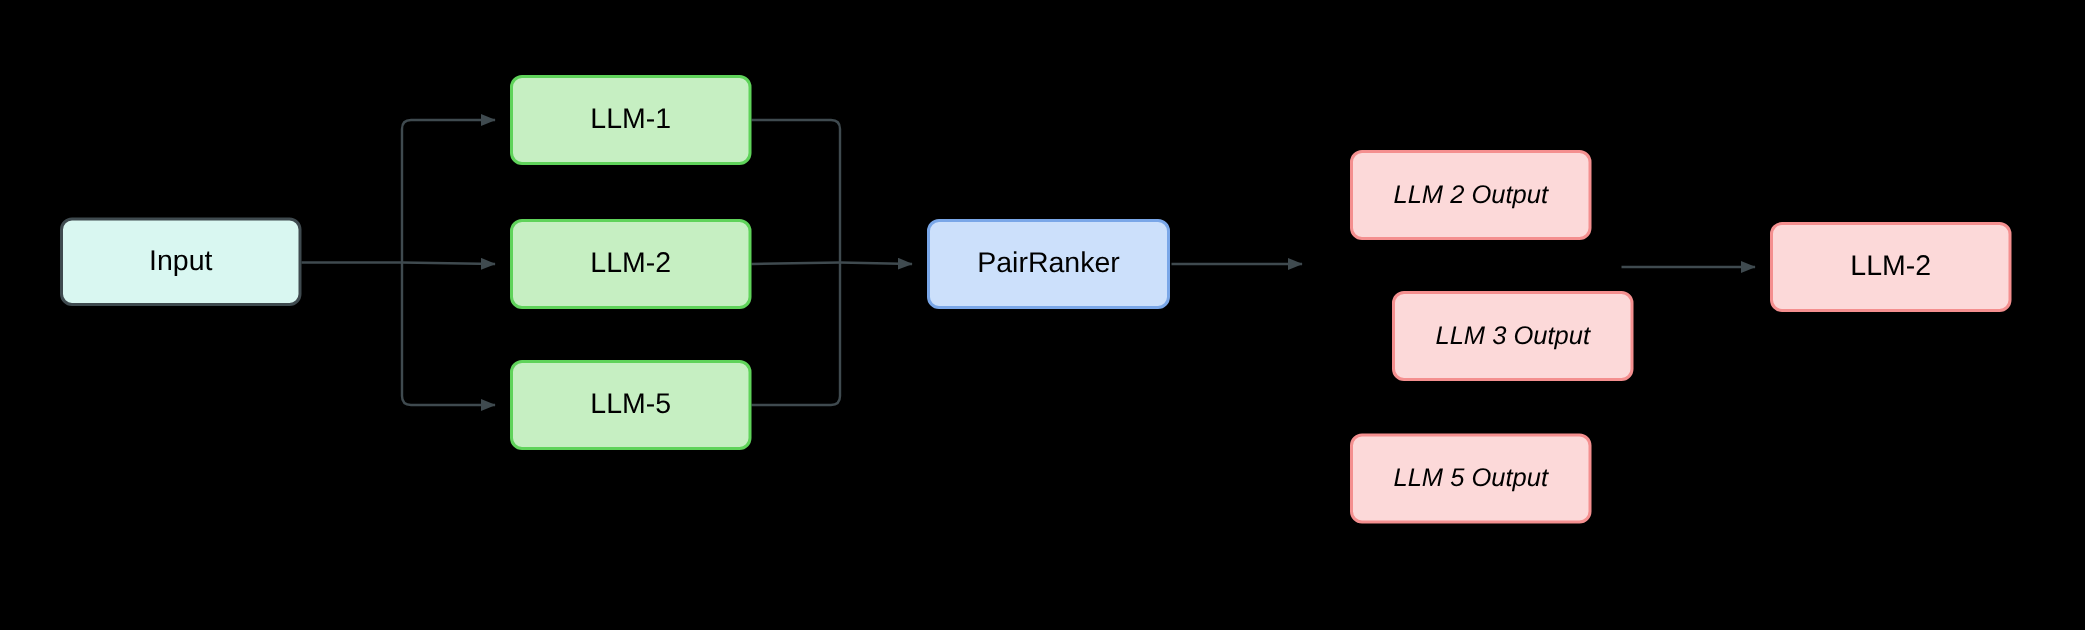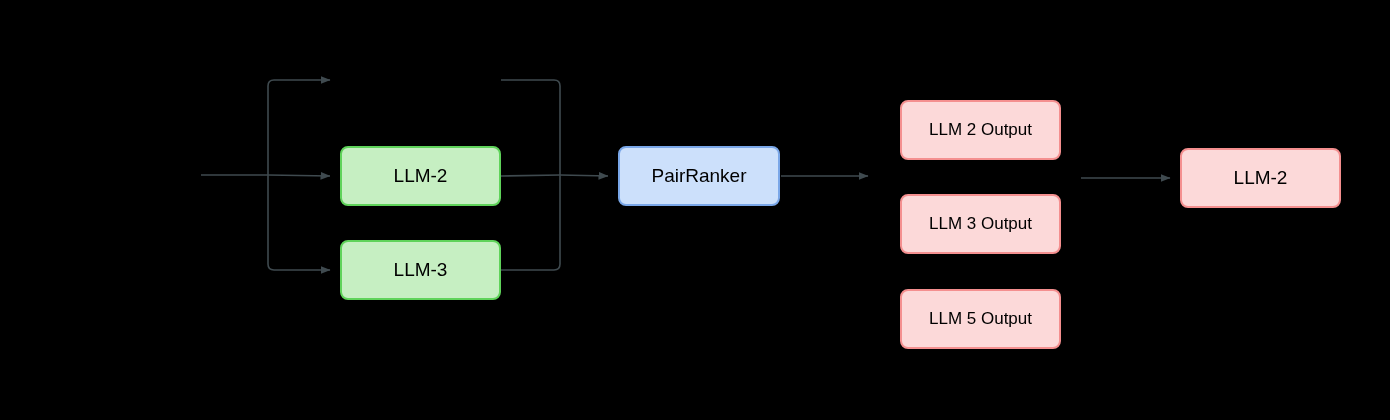--- a/index.html
+++ b/index.html
@@ -48,24 +48,24 @@
   }
   .n-llm1 { top: 50px; }
   .n-llm2 { top: 146px; }
   .n-llm3 { top: 240px; }
   .n-ranker {
     left: 618px; top: 146px; width: 162px; height: 60px;
     background: #cce0fb; border-color: #7aa7e8; font-size: 19px; align-items: center;
   }
   .n-out {
     left: 900px; width: 161px; height: 60px;
-    background: #fcd9d9; border-color: #f48f8f; font-size: 17px;
+    background: #fcd9d9; border-color: #f48f8f; font-size: 17px; font-style: italic;
   }
   .n-out1 { top: 100px; }
-  .n-out2 { top: 194px; }
+  .n-out2 { top: 194px; margin-left: 28px; }
   .n-out3 { top: 289px; }
   .n-final {
     left: 1180px; top: 148px; width: 161px; height: 60px;
     background: #fcd9d9; border-color: #f48f8f; font-size: 19px;
   }
 </style>
 </head>
 <body>
 
 <div id="canvas">
@@ -91,28 +91,34 @@
 
     <path d="M501,270 L554,270 Q560,270 560,264 L560,175" fill="none" stroke="#3f4a4f" stroke-width="1.6"></path>
 
     <path d="M560,175 L608,176" fill="none" stroke="#3f4a4f" stroke-width="1.6" marker-end="url(#arrowhead)"></path>
 
     <path d="M781,176 L868,176" fill="none" stroke="#3f4a4f" stroke-width="1.6" marker-end="url(#arrowhead)"></path>
 
     <path d="M1081,178 L1170,178" fill="none" stroke="#3f4a4f" stroke-width="1.6" marker-end="url(#arrowhead)"></path>
   </svg>
 
+  <div class="node n-input">
+    <span>Input</span>
+  </div>
 
+  <div class="node n-llm n-llm1">
+    <span>LLM-1</span>
+  </div>
 
   <div class="node n-llm n-llm2">
     <span>LLM-2</span>
   </div>
 
   <div class="node n-llm n-llm3">
-    <span>LLM-3</span>
+    <span>LLM-5</span>
   </div>
 
   <div class="node n-ranker">
     <span>PairRanker</span>
   </div>
 
   <div class="node n-out n-out1">
     <span>LLM 2 Output</span>
   </div>
 

